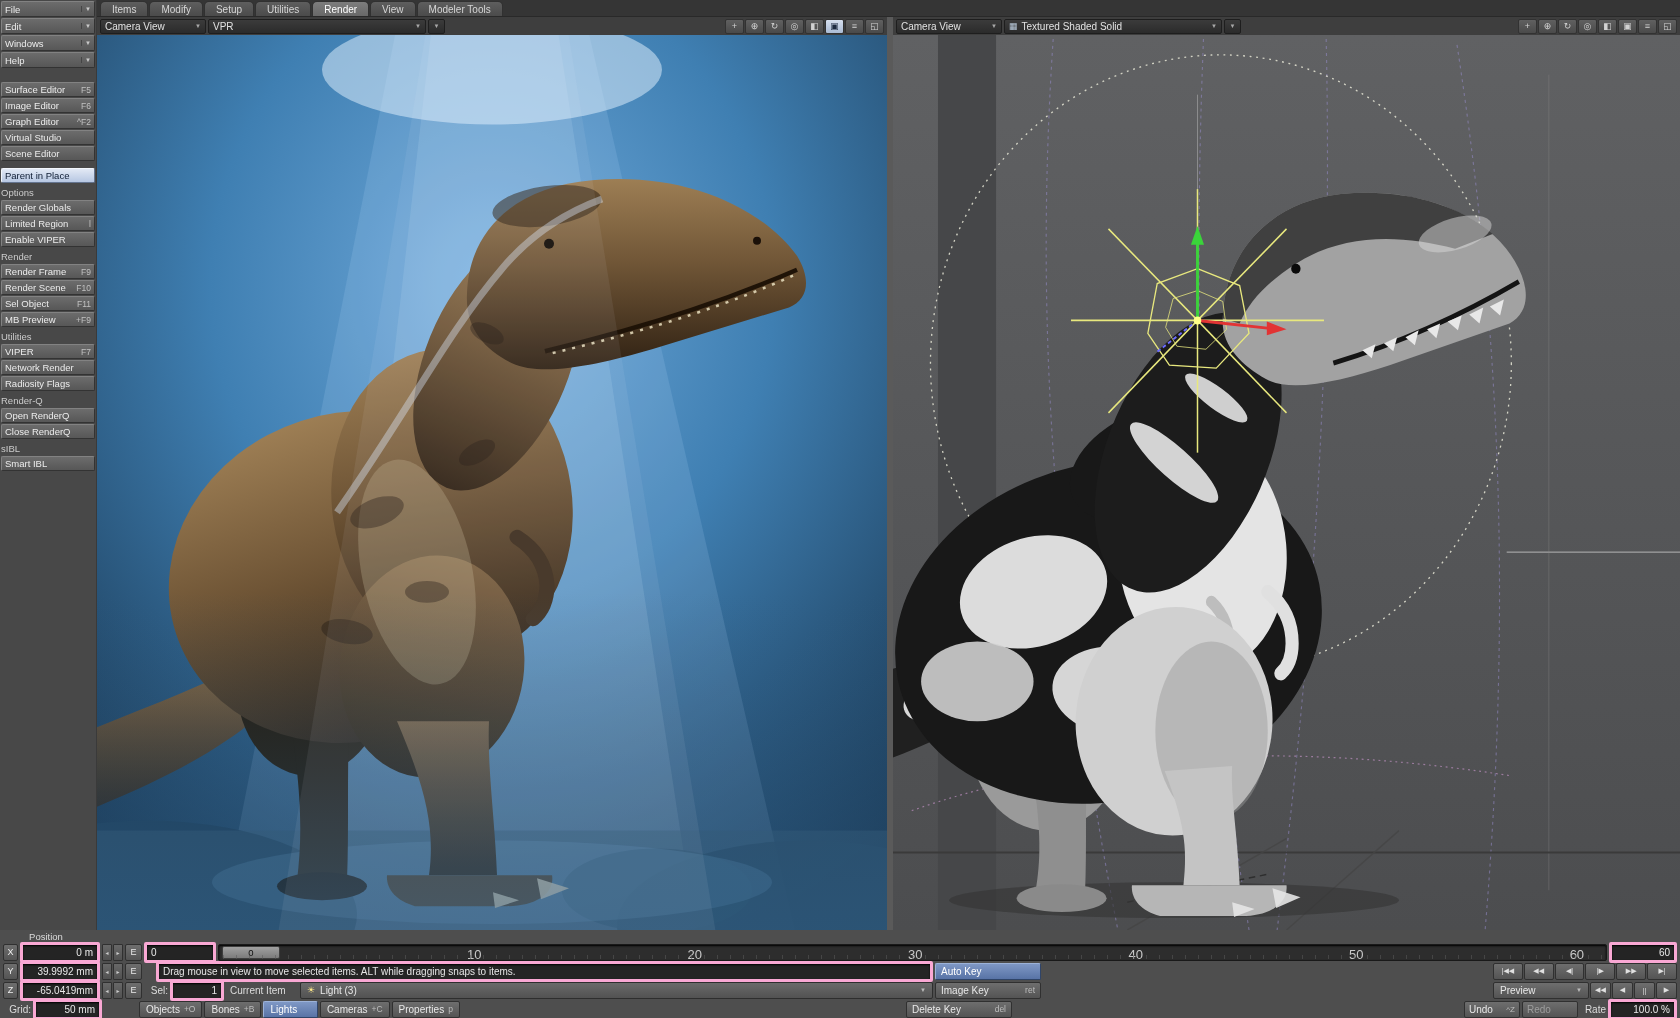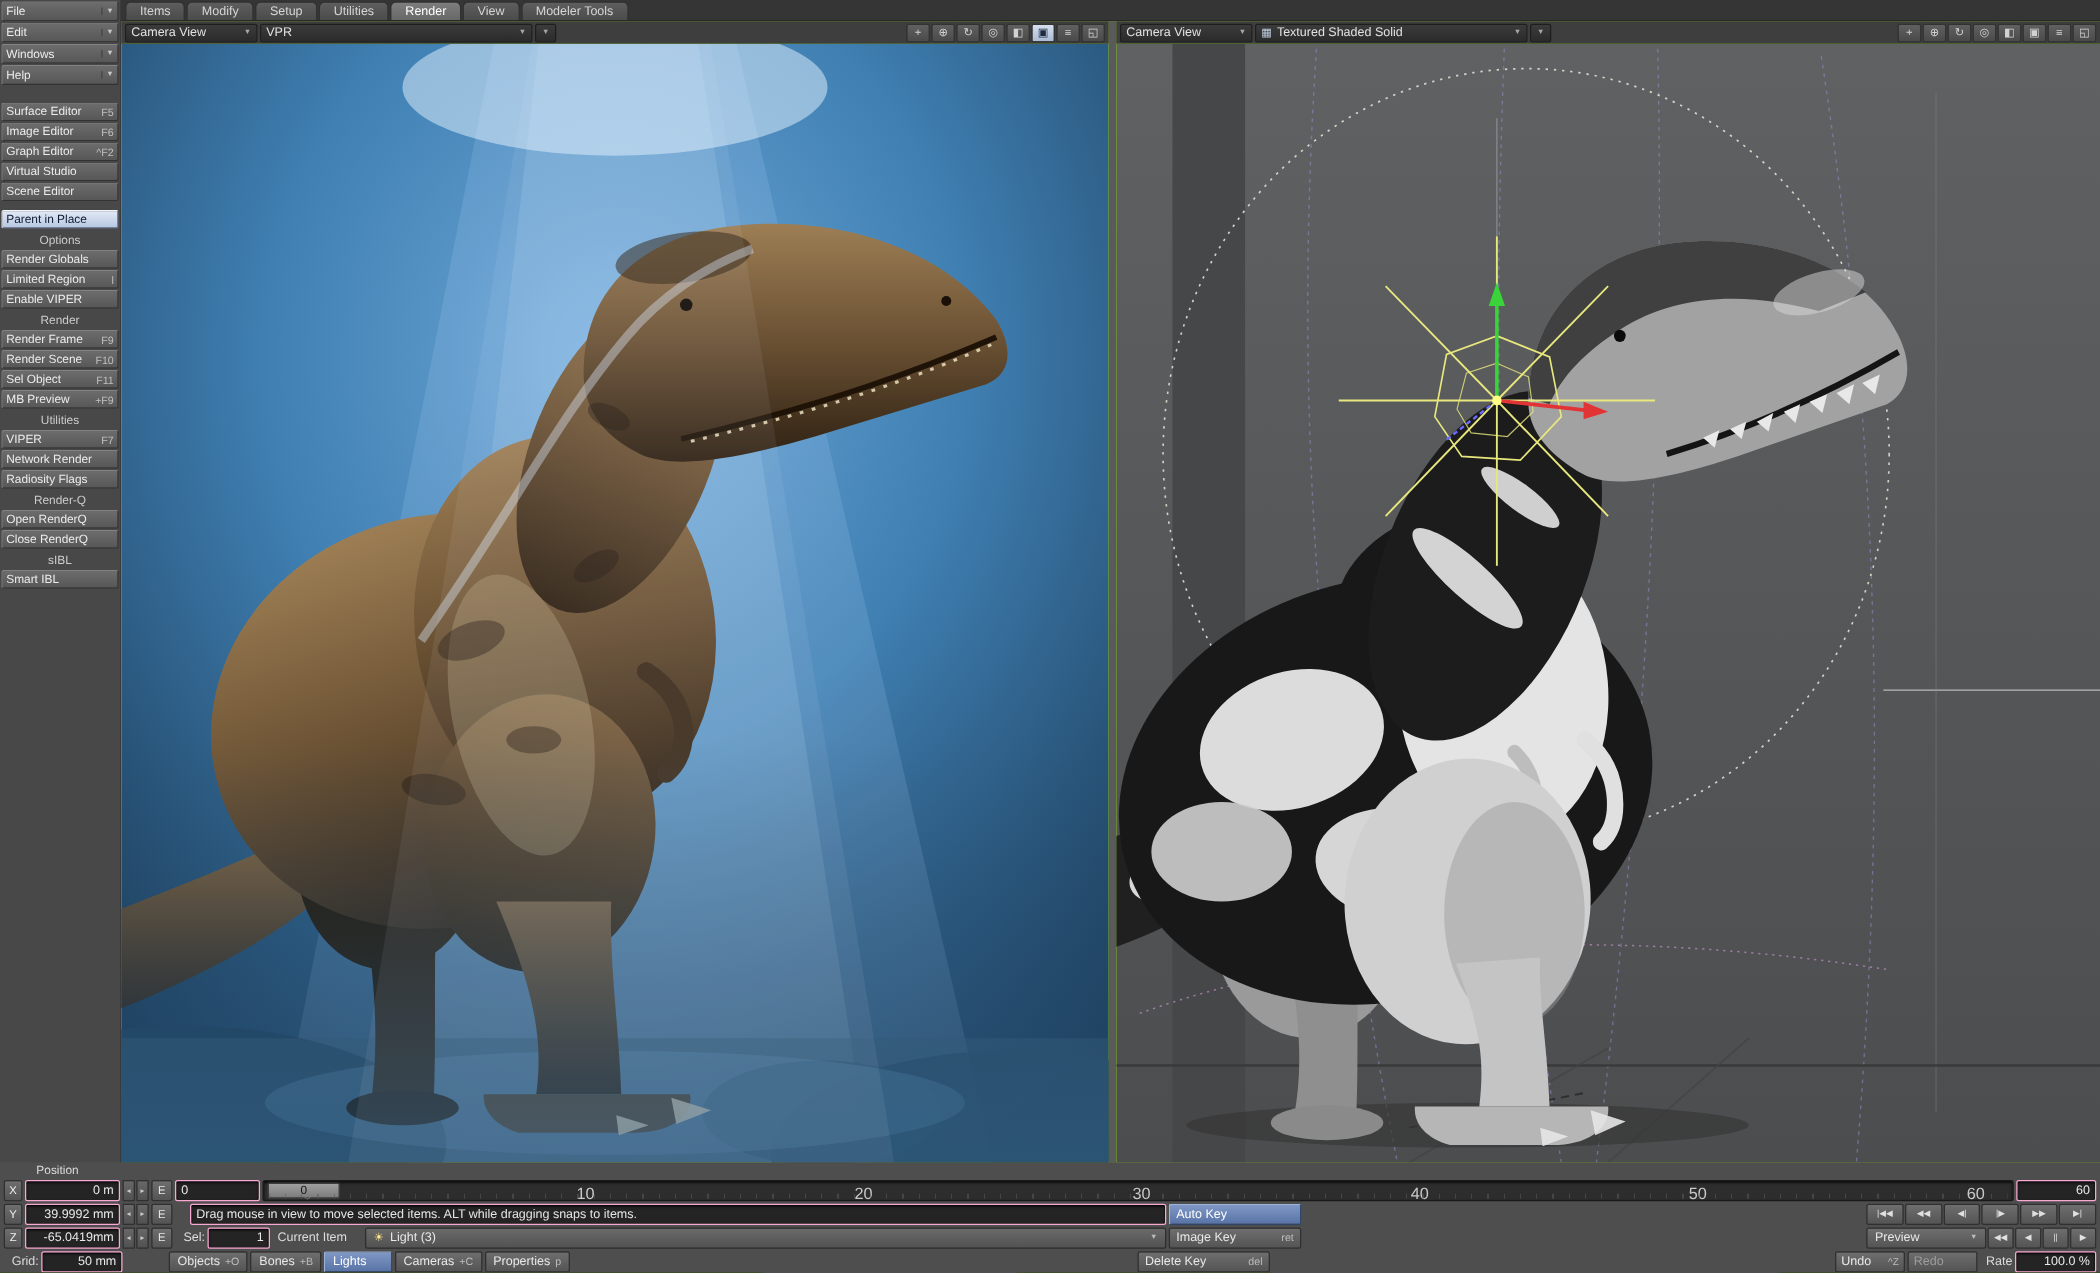--- a/index.html
+++ b/index.html
@@ -6,30 +6,30 @@
   .app{width:1680px;height:1018px;position:relative;font-family:"Liberation Sans",sans-serif;font-size:10px;color:#e8e8e8;background:#4e4e4e;overflow:hidden;display:flex;flex-direction:column;}
   .main{display:flex;height:930px;}
   
   .leftcol{width:96px;background:#484848;display:flex;flex-direction:column;border-right:1px solid #3a3a3a;}
   .menu-stack{padding:1px 1px 12px 1px;}
   .menu-btn,.sbtn{height:13px;margin-bottom:1px;background:linear-gradient(#6c6c6c,#575757);border:1px solid;border-color:#828282 #333 #333 #828282;border-radius:2px;display:flex;align-items:center;padding:0 3px;font-size:9.5px;color:#ececec;cursor:default;}
   .menu-btn{height:14px;}
   .menu-btn .dd{margin-left:auto;font-size:6px;color:#c9c9c9;border-left:1px solid #444;padding-left:3px;}
   .sbtn .key{margin-left:auto;color:#c0c0c0;font-size:8.5px;}
   .sbtn.selected{background:linear-gradient(#e2e9f5,#b7c7e2);border-color:#f2f6fc #64748f #64748f #f2f6fc;color:#0e1c33;}
-  .side-header{height:12px;margin:4px 0 1px 0;text-align:center;color:#cccccc;font-size:9.5px;line-height:12px;}
+  .side-header{height:12px;margin:4px 0 1px 0;text-align:left;color:#cccccc;font-size:9.5px;line-height:12px;}
   .sidebar{flex:1;padding:1px;}
   .sb-gap{height:6px;}
   
   .rightcol{flex:1;display:flex;flex-direction:column;background:#3d3d3d;}
   .tabbar{height:16px;background:#353535;display:flex;align-items:flex-end;gap:1px;padding-left:3px;border-bottom:1px solid #292929;}
   .tab{height:14px;padding:0 11px;background:linear-gradient(#5e5e5e,#4b4b4b);border:1px solid #313131;border-bottom:none;border-radius:5px 5px 0 0;display:flex;align-items:center;color:#d6d6d6;}
   .tab.active{background:linear-gradient(#7d7d7d,#686868);color:#ffffff;}
   
-  .viewports{flex:1;display:flex;background:#84cc16;}
+  .viewports{flex:1;display:flex;background:#eab308;}
   .viewport{display:flex;flex-direction:column;}
   .vp-left{width:790px;}
   .vp-divider{width:6px;background:#5a5a5a;}
   .vp-right{flex:1;}
   .vp-header{height:16px;background:#3e3e3e;display:flex;align-items:center;padding:1px 3px;gap:2px;}
   .vp-drop{height:13px;background:linear-gradient(#3b3b3b,#2b2b2b);border:1px solid #1e1e1e;border-radius:2px;display:flex;align-items:center;padding:0 4px;gap:4px;color:#e2e2e2;}
   .vp-drop .dd,.mini-drop{font-size:6px;color:#a8a8a8;}
   .vp-drop .dd{margin-left:auto;}
   .vp-drop.camera{width:96px;}
   .vp-drop.mode{width:208px;text-align:right;}
@@ -39,21 +39,21 @@
   .vpicon{width:17px;height:13px;background:linear-gradient(#606060,#4a4a4a);border:1px solid #323232;border-radius:2px;display:flex;align-items:center;justify-content:center;font-size:9px;color:#d2d2d2;}
   .vpicon.active{background:linear-gradient(#d6dfee,#aabbd4);color:#1d2a40;}
   .vp-canvas{flex:1;position:relative;overflow:hidden;}
   svg.scene{position:absolute;inset:0;width:100%;height:100%;}
   
   .bottom{height:88px;background:#4e4e4e;padding:0 3px;display:flex;flex-direction:column;}
   .pos-row{height:12px;display:flex;align-items:flex-end;}
   .pos-label{width:86px;text-align:center;color:#dcdcdc;font-size:9.5px;}
   .brow{height:18px;display:flex;align-items:center;gap:2px;margin-top:1px;}
   .axisbox{width:13px;height:15px;background:linear-gradient(#6e6e6e,#545454);border:1px solid #303030;border-radius:2px;text-align:center;line-height:15px;font-size:9px;color:#f0f0f0;}
-  .field{height:15px;background:#242424;border:1px solid #f9a8d4;box-shadow:inset 0 1px 2px #000;border-radius:2px;display:flex;align-items:center;justify-content:flex-end;padding:0 4px;color:#e9e9e9;}
+  .field{height:15px;background:#242424;border:3px solid #f9a8d4;box-shadow:inset 0 1px 2px #000;border-radius:2px;display:flex;align-items:center;justify-content:flex-end;padding:0 4px;color:#e9e9e9;}
   .numfield{width:66px;}
   .spin{display:flex;gap:1px;}
   .sp{width:8px;height:15px;background:linear-gradient(#686868,#515151);border:1px solid #303030;border-radius:1px;font-size:6px;display:flex;align-items:center;justify-content:center;color:#cccccc;}
   .ebtn{width:15px;height:15px;background:linear-gradient(#6e6e6e,#545454);border:1px solid #303030;border-radius:2px;display:flex;align-items:center;justify-content:center;font-size:9px;}
   .startfield{width:58px;justify-content:flex-start;}
   .endfield{width:54px;}
   .track{flex:1;height:15px;background:#2d2d2d;border:1px solid #191919;box-shadow:inset 0 1px 2px #000;border-radius:2px;position:relative;}
   .track::after{content:"";position:absolute;left:4px;right:4px;bottom:1px;height:4px;background:repeating-linear-gradient(90deg,#5a5a5a 0 1px,transparent 1px 13px);opacity:.55;}
   .tick{position:absolute;top:2px;transform:translateX(-50%);color:#c9c9c9;font-size:13px;}
   .handle{position:absolute;left:3px;top:1px;bottom:1px;width:56px;background:linear-gradient(#a0a0a0,#7c7c7c);border:1px solid #3e3e3e;border-radius:2px;display:flex;align-items:center;justify-content:center;color:#101010;font-size:9.5px;}

